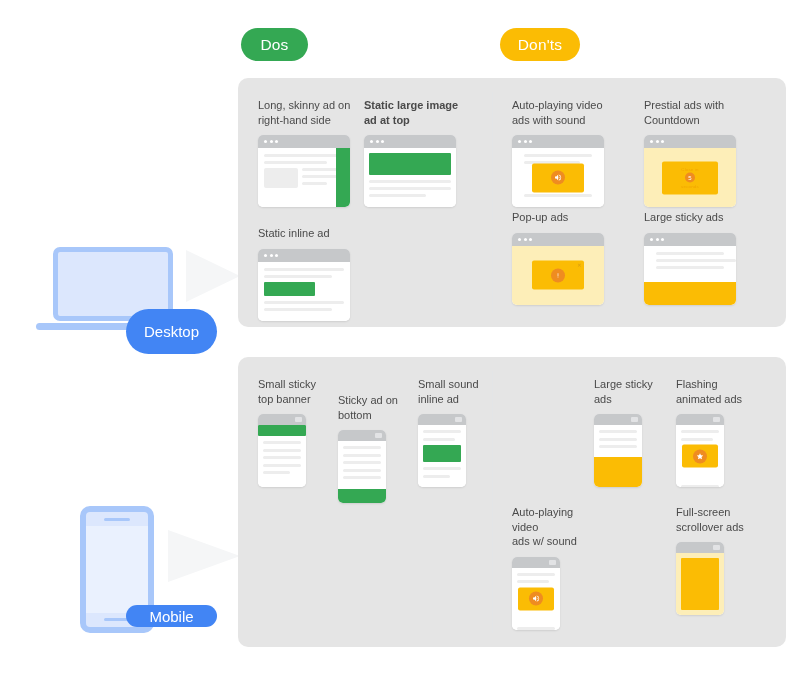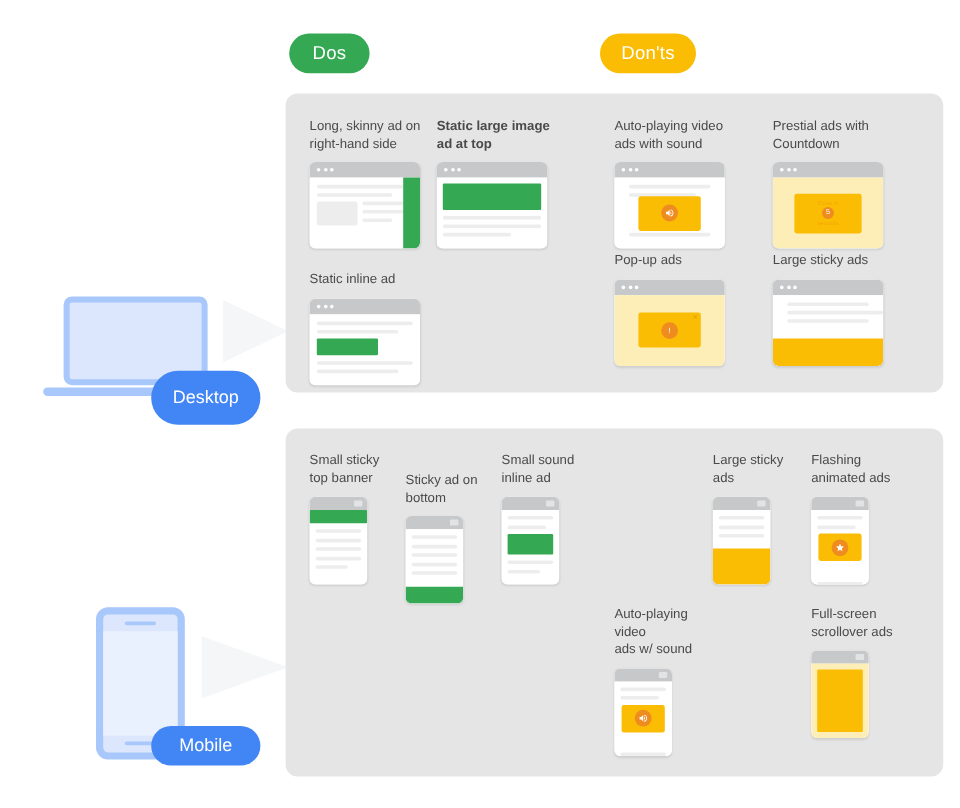--- a/index.html
+++ b/index.html
@@ -233,21 +233,21 @@
 </div>
 
 <div class="device" style="left:80px; top:506px;">
   <div class="phone-device">
     <span></span>
     <div class="phone-screen"></div>
     <span></span>
   </div>
 </div>
 <div class="pointer" style="left:168px; top:530px; border-width:26px 0 26px 72px; border-color:transparent transparent transparent #f5f6f7;"></div>
-<div class="device-label" style="left:126px; top:605px; width:91px; height:33px;">
+<div class="device-label" style="left:126px; top:605px; width:91px; height:22px;">
   <span>Mobile</span>
 </div>
 
 <div class="panel" id="desktop-panel">
   <div class="panel-divider" style="left:254px;"></div>
 
   <div class="cell" style="left:20px; top:20px; width:115px;">
     <div class="cell-caption">Long, skinny ad on
 right-hand side</div>
     <div class="browser">

